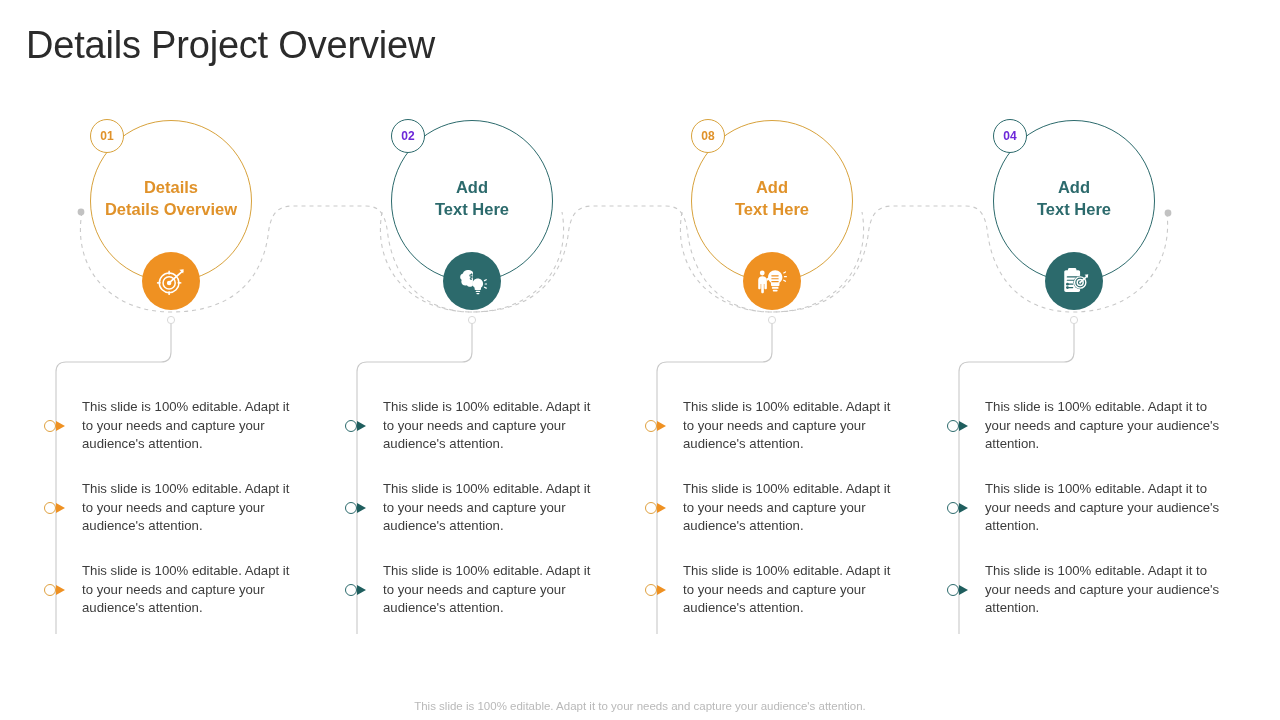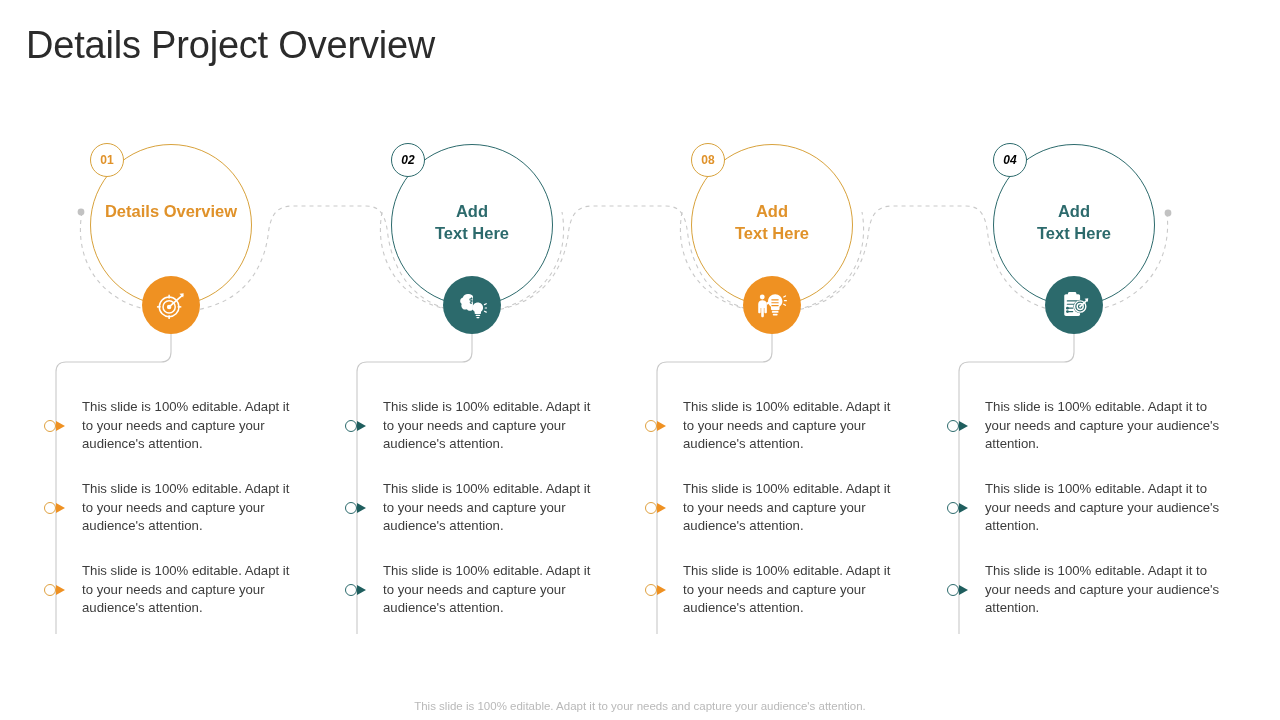--- a/index.html
+++ b/index.html
@@ -32,21 +32,21 @@
   .connectors {
     position: absolute;
     left: 0; top: 0;
     width: 1280px; height: 720px;
     pointer-events: none;
   }
 
   
   .step {
     position: absolute;
-    top: 144px;
+    top: 120px;
     width: 180px;
     height: 200px;
   }
   .ring {
     position: absolute;
     left: 9px; top: 0;
     width: 162px; height: 162px;
     border-radius: 50%;
     border: 1.4px solid #d8a23c;
     background: transparent;
@@ -61,21 +61,21 @@
     border: 1.2px solid #d8a23c;
     background: #ffffff;
     display: flex;
     align-items: center;
     justify-content: center;
     font-size: 12px;
     font-weight: 700;
     color: #e0922a;
     z-index: 4;
   }
-  .step.teal .badge { border-color: #2c6a6c; color: #000000; font-style: italic; }
+  .step.teal .badge { border-color: #2c6a6c; color: #6d28d9; }
 
   .ring-label {
     position: absolute;
     left: 0; top: 56px;
     width: 180px;
     text-align: center;
     font-size: 16.5px;
     font-weight: 700;
     line-height: 22px;
     color: #e0922a;
@@ -181,20 +181,21 @@
     <circle cx="171" cy="320" r="3.6" fill="#ffffff" stroke="#d9d9d9" stroke-width="1"></circle>
     <circle cx="472" cy="320" r="3.6" fill="#ffffff" stroke="#d9d9d9" stroke-width="1"></circle>
     <circle cx="772" cy="320" r="3.6" fill="#ffffff" stroke="#d9d9d9" stroke-width="1"></circle>
     <circle cx="1074" cy="320" r="3.6" fill="#ffffff" stroke="#d9d9d9" stroke-width="1"></circle>
   </svg>
 
   <div class="step" id="step-0" style="left:81px;">
     <div class="ring"></div>
     <div class="badge">01</div>
     <div class="ring-label">
+      <div>Details</div>
       <div>Details Overview</div>
     </div>
     <div class="icon-bubble">
       <span>
         <svg width="30" height="30" viewBox="0 0 32 32" fill="none" stroke="#ffffff" stroke-width="1.6">
           <circle cx="14" cy="18" r="10.5"></circle>
           <circle cx="14" cy="18" r="6.5"></circle>
           <circle cx="14" cy="18" r="2.4" fill="#ffffff" stroke="none"></circle>
           <line x1="14" y1="5" x2="14" y2="9"></line>
           <line x1="14" y1="27" x2="14" y2="31"></line>

